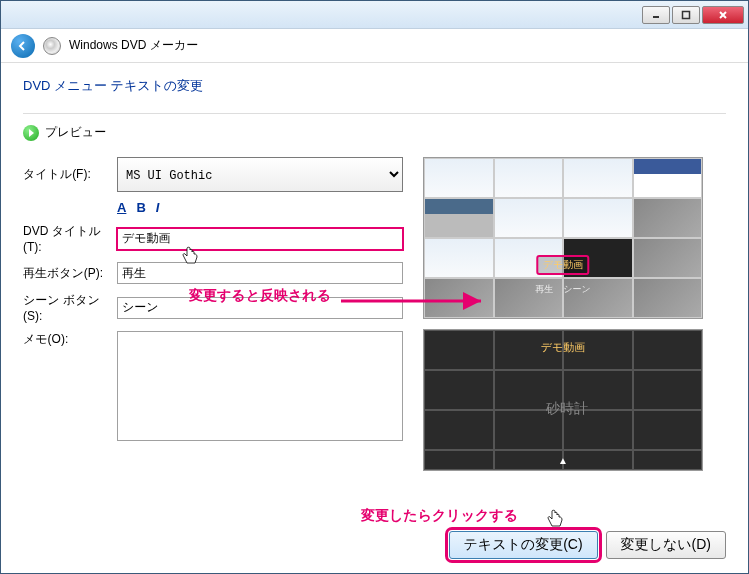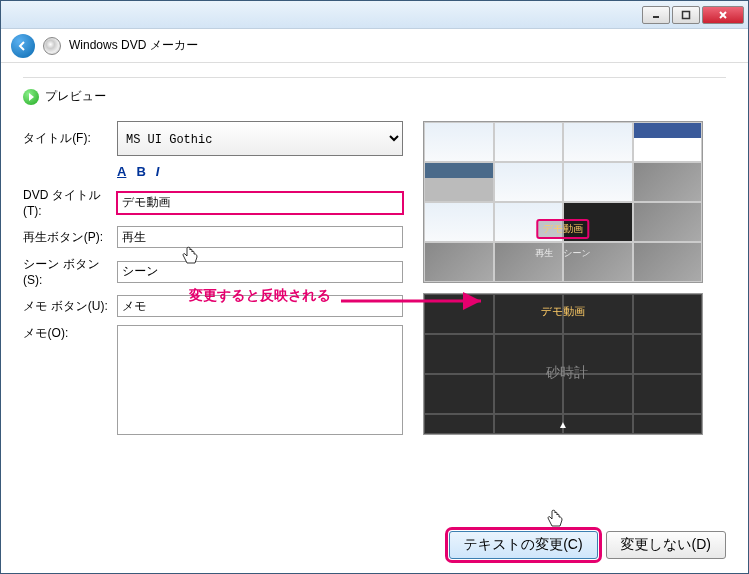--- a/index.html
+++ b/index.html
@@ -94,20 +94,21 @@
     <div class="back-btn">
       <svg width="12" height="12" viewBox="0 0 12 12">
           <path d="M7 2 L3 6 L7 10" fill="none" stroke-width="2"></path>
         </svg>
     </div>
     <span class="dvd-icon"></span>
     <span>Windows DVD メーカー</span>
   </div>
 
   <div class="content">
+    <div class="page-title">DVD メニュー テキストの変更</div>
     <div class="divider"></div>
 
     <div class="preview-btn">
       <span class="preview-icon"></span>
       <span>プレビュー</span>
     </div>
 
     <div class="form-area">
       <div class="left-col">
 
@@ -132,24 +133,20 @@
         <div class="form-row">
           <span class="form-label">再生ボタン(P):</span>
           <input class="form-input" value="再生" style="">
         </div>
 
         <div class="form-row">
           <span class="form-label">シーン ボタン(S):</span>
           <input class="form-input" value="シーン" style="">
         </div>
 
-        <div class="form-row">
-          <span class="form-label">メモ ボタン(U):</span>
-          <input class="form-input" value="メモ" style="">
-        </div>
 
         <div class="form-row" style="align-items:flex-start">
           <span class="form-label">メモ(O):</span>
           <textarea class="form-textarea" style=""></textarea>
         </div>
       </div>
 
       <div class="right-col">
         <div class="preview-grid">
           <div class="grid1">
@@ -209,20 +206,21 @@
   <div class="annotation" style="left:188px; top:286px;">変更すると反映される</div>
   <svg class="arrow-line" style="left:340px; top:290px; width:150px; height:20px;">
     <defs>
         <marker id="ah" markerWidth="8" markerHeight="8" refX="6" refY="3" orient="auto">
           <path d="M0,0 L6,3 L0,6 Z" fill="#e5006e"></path>
         </marker>
       </defs>
     <line x1="0" y1="10" x2="140" y2="10" stroke="#e5006e" stroke-width="3" marker-end="url(#ah)"></line>
   </svg>
 
+  <div class="annotation" style="left:360px; top:506px;">変更したらクリックする</div>
 
   <div class="cursor-hand" style="left:180px; top:245px;">
     <svg width="18" height="20" viewBox="0 0 18 20">
         <path d="M6 2v8l-2-2c-1-1-2 0-2 1l4 8h8l2-6c0-2-1-3-2-3h-1V6c0-1-2-1-2 0V4c0-1-2-1-2 0V2c0-1-3-1-3 0z" fill="#fff" stroke="#000" stroke-width="0.8"></path>
       </svg>
   </div>
   <div class="cursor-hand" style="left:545px; top:508px;">
     <svg width="18" height="20" viewBox="0 0 18 20">
         <path d="M6 2v8l-2-2c-1-1-2 0-2 1l4 8h8l2-6c0-2-1-3-2-3h-1V6c0-1-2-1-2 0V4c0-1-2-1-2 0V2c0-1-3-1-3 0z" fill="#fff" stroke="#000" stroke-width="0.8"></path>
       </svg>

